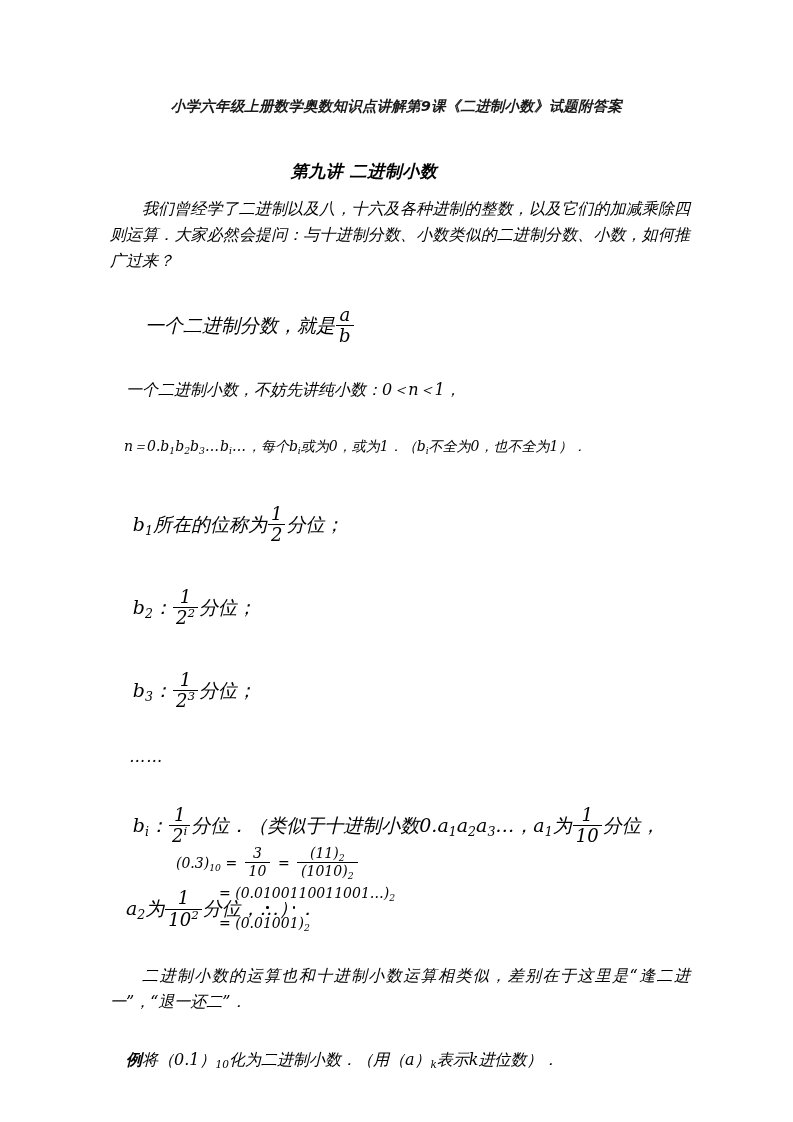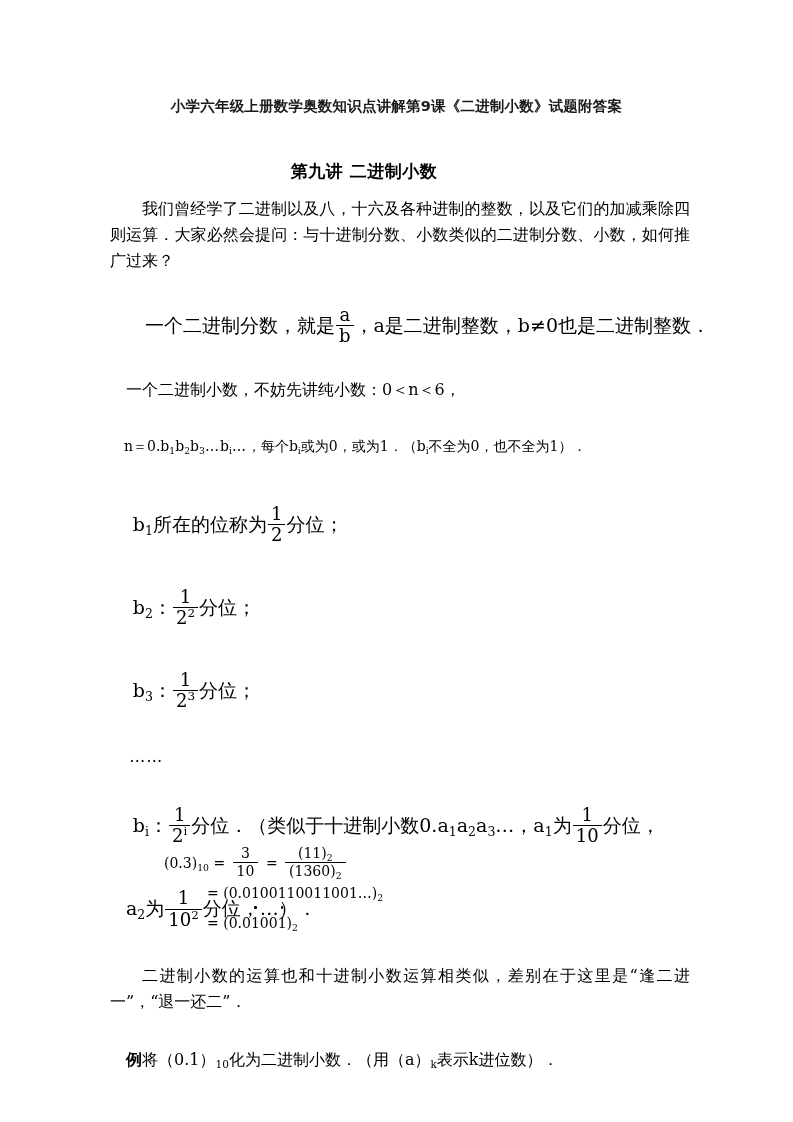--- a/index.html
+++ b/index.html
@@ -11,20 +11,21 @@
     font-family: "DejaVu Serif", "Liberation Serif", serif;
     color: #000000;
   }
   #page {
     position: relative;
     width: 793px;
     height: 1122px;
     background: #ffffff;
     overflow: hidden;
     box-sizing: border-box;
+    font-style: italic;
   }
 
   
   .doc-title {
     position: absolute;
     left: 0;
     top: 97px;
     width: 793px;
     text-align: center;
     font-family: "DejaVu Sans", "Liberation Sans", sans-serif;
@@ -109,21 +110,21 @@
   .fracline {
     font-size: 19px;
     line-height: 34px;
     margin: 16px;
     white-space: nowrap;
   }
 
   
   .derivation {
     position: absolute;
-    left: 164px;
+    left: 176px;
     top: 846px;
     font-size: 14px;
     font-family: "DejaVu Serif", "Liberation Serif", serif;
   }
   .deriv-row {
     white-space: nowrap;
     line-height: 30px;
   }
   .deriv-row.cont { padding-left: 43px; }
   .frac-s {
@@ -168,26 +169,26 @@
 
   <div class="chapter-heading">第九讲  二进制小数</div>
 
   <div class="body-area">
 
     <p class="para indent">我们曾经学了二进制以及八，十六及各种进制的整数，以及它们的加减乘除四则运算．大家必然会提问：与十进制分数、小数类似的二进制分数、小数，如何推广过来？</p>
 
     <div class="gap-16"></div>
 
     <p class="fracline">
-      <span style="margin-left:1em">一个二进制分数，就是</span><span class="frac lat"><span class="num">a</span><span class="den">b</span></span><span>，a是二进制整数，b≠0也是二进制整数．</span>
-    </p>
-
-    <div class="gap-16"></div>
-
-    <p class="para" style="margin-left:1em">一个二进制小数，不妨先讲纯小数：0＜n＜6，</p>
+      <span style="margin-left:1em">一个二进制分数，就是</span><span class="frac lat"><span class="num">a</span><span class="den">b</span></span>
+    </p>
+
+    <div class="gap-16"></div>
+
+    <p class="para" style="margin-left:1em">一个二进制小数，不妨先讲纯小数：0＜n＜1，</p>
 
     <div class="gap-14"></div>
 
     <p class="mathline" style="margin-left:1em">
       <span class="lat">n＝0.b</span><sub class="lat">1</sub><span class="lat">b</span><sub class="lat">2</sub><span class="lat">b</span><sub class="lat">3</sub><span class="lat ell">…</span><span class="lat">b</span><sub class="lat">i</sub><span class="lat ell">…</span>，每个<span class="lat">b</span><sub class="lat">i</sub>或为<span class="lat">0</span>，或为<span class="lat">1</span>．（<span class="lat">b</span><sub class="lat">i</sub>不全为<span class="lat">0</span>，也不全为<span class="lat">1</span>）．
     </p>
 
     <div class="gap-14"></div>
 
     <p class="fracline" style="margin-left:1.2em">
@@ -237,21 +238,21 @@
 
   </div>
 
   <div class="derivation">
 
     <div class="deriv-row">
       <span>(0.3)</span><sub>10</sub>
       <span>=</span>
       <span class="frac-s"><span class="num">3</span><span class="den">10</span></span>
       <span>=</span>
-      <span class="frac-s"><span class="num"><span>(11)</span><sub>2</sub></span><span class="den"><span>(1360)</span><sub>2</sub></span></span>
+      <span class="frac-s"><span class="num"><span>(11)</span><sub>2</sub></span><span class="den"><span>(1010)</span><sub>2</sub></span></span>
     </div>
 
     <div class="deriv-row cont">
       <span>=</span>
       <span>(0.0100110011001…)</span><sub>2</sub>
     </div>
 
     <div class="deriv-row cont">
       <span>=</span>
       <span><span>(0.0</span><span class="dotover">1</span><span>00</span><span class="dotover">1</span><span>)</span></span><sub>2</sub>

